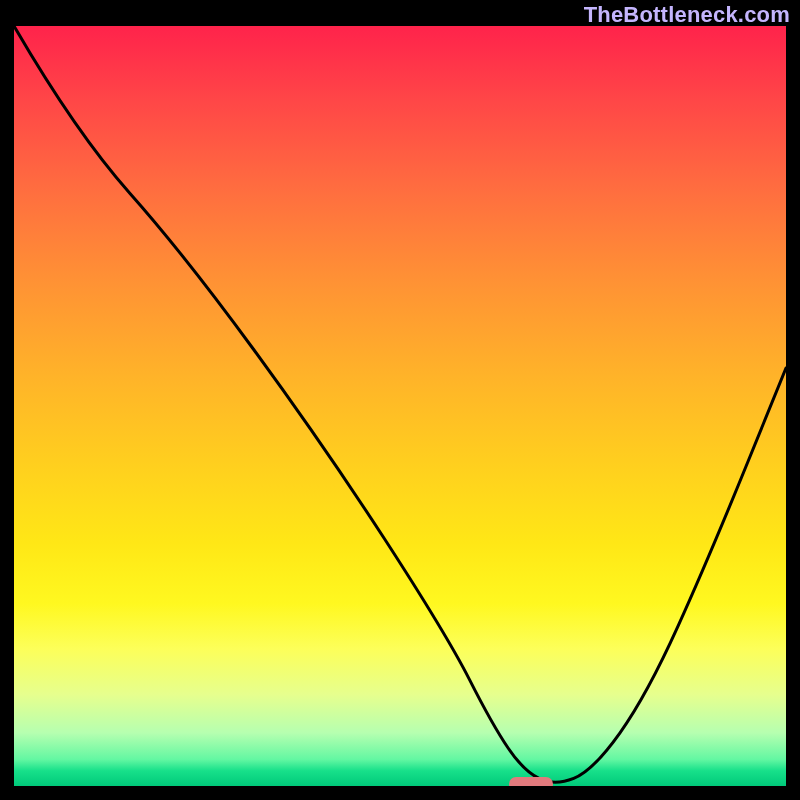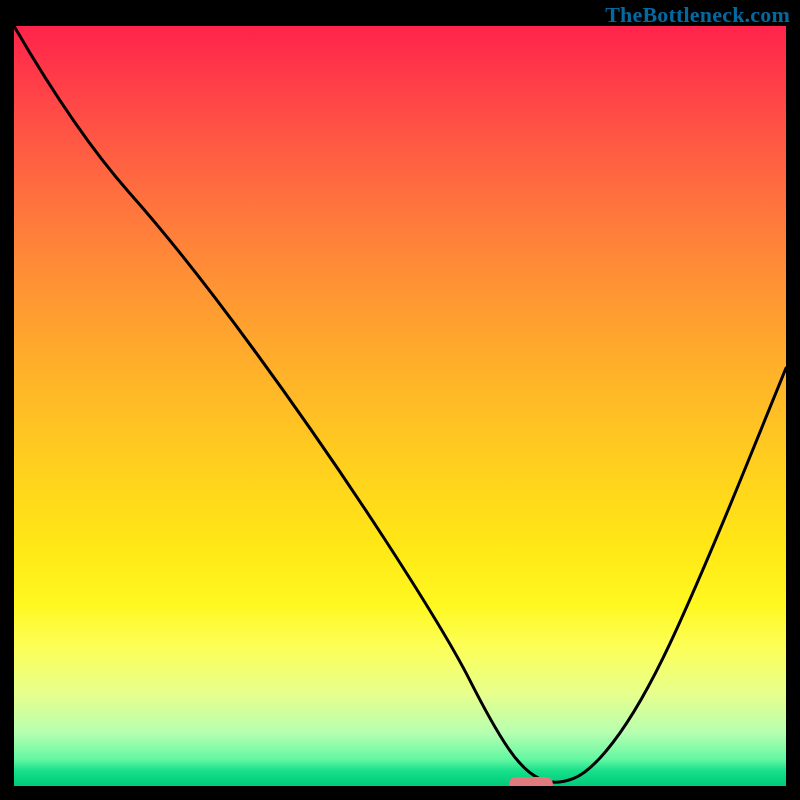--- a/index.html
+++ b/index.html
@@ -9,24 +9,24 @@
     position: relative;
     width: 800px;
     height: 800px;
     background: #000;
   }
 
   .watermark {
     position: absolute;
     top: 2px;
     right: 10px;
-    font-family: Liberation Serif, serif;
+    font-family: Liberation Sans, sans-serif;
     font-size: 22px;
     font-weight: 600;
-    color: #0369a1;
+    color: #c4b5fd;
     letter-spacing: 0.2px;
     z-index: 5;
   }
 
   .plot {
     position: absolute;
     left: 14px;
     top: 26px;
     width: 772px;
     height: 760px;

